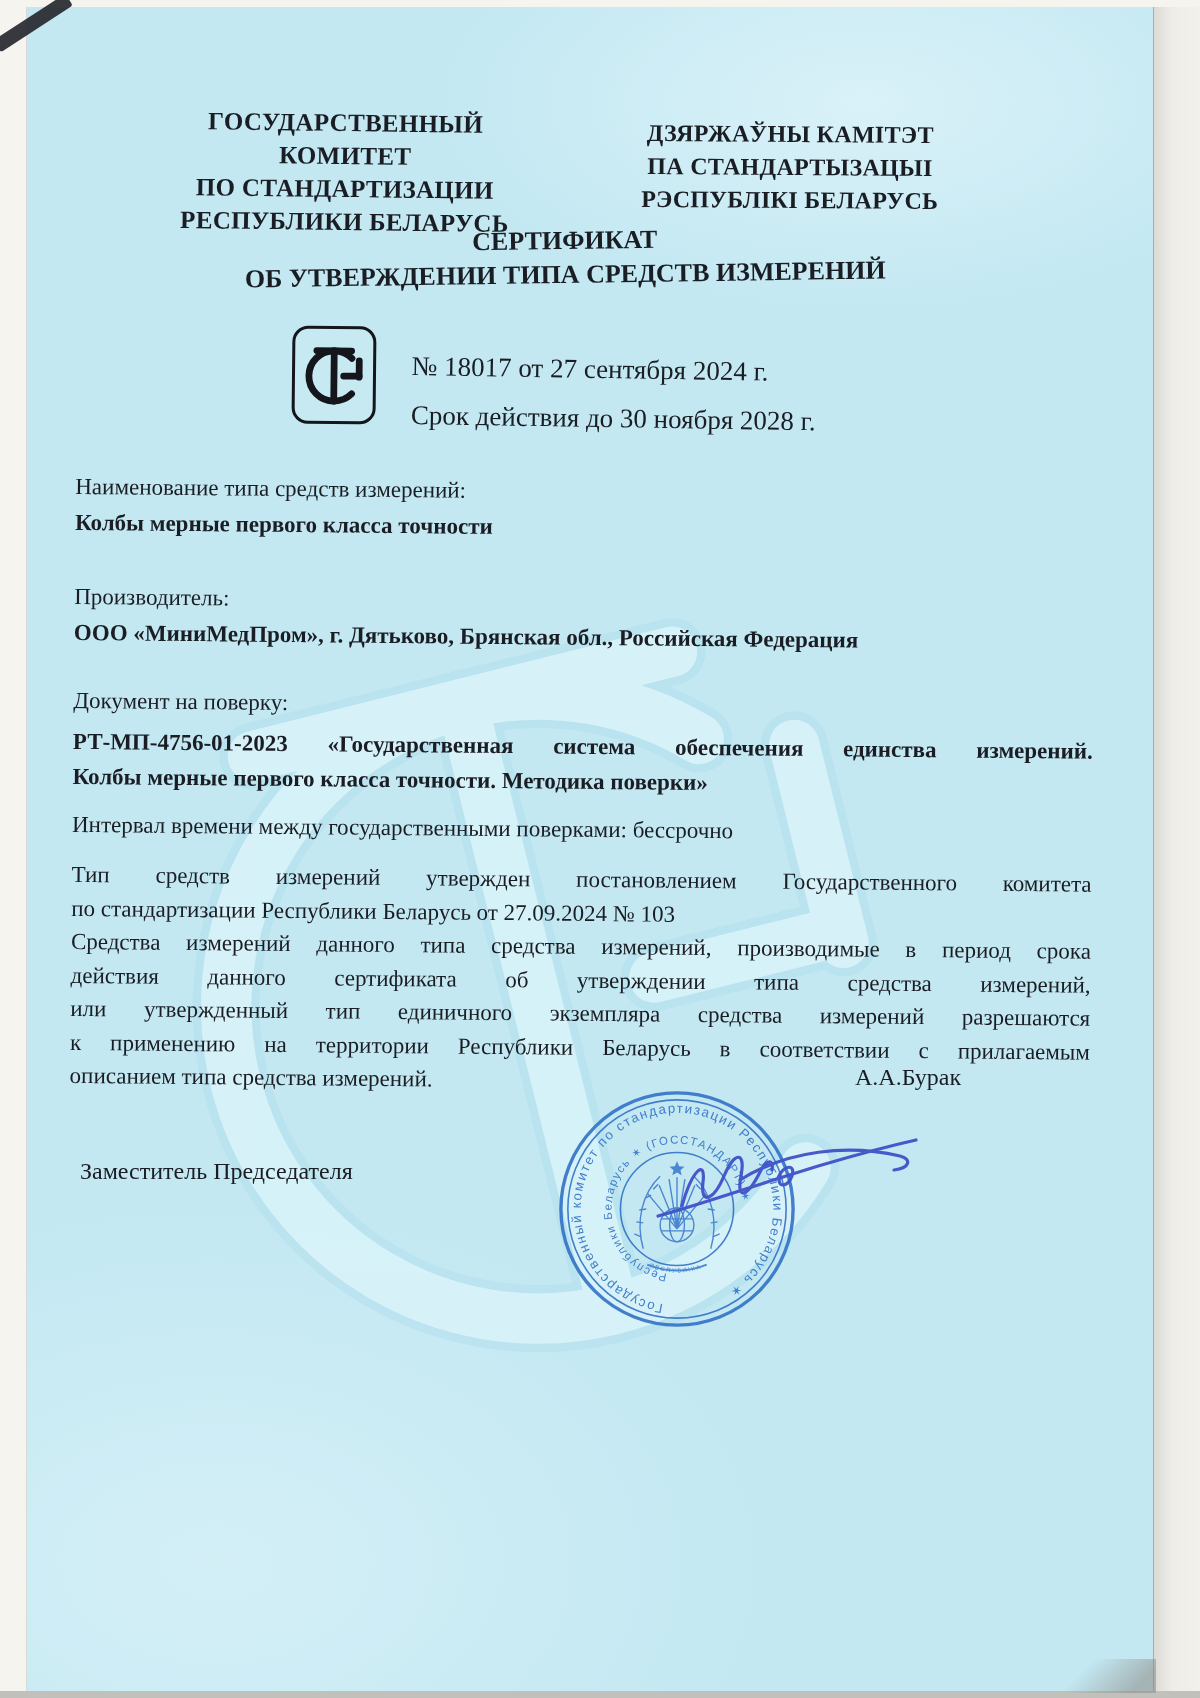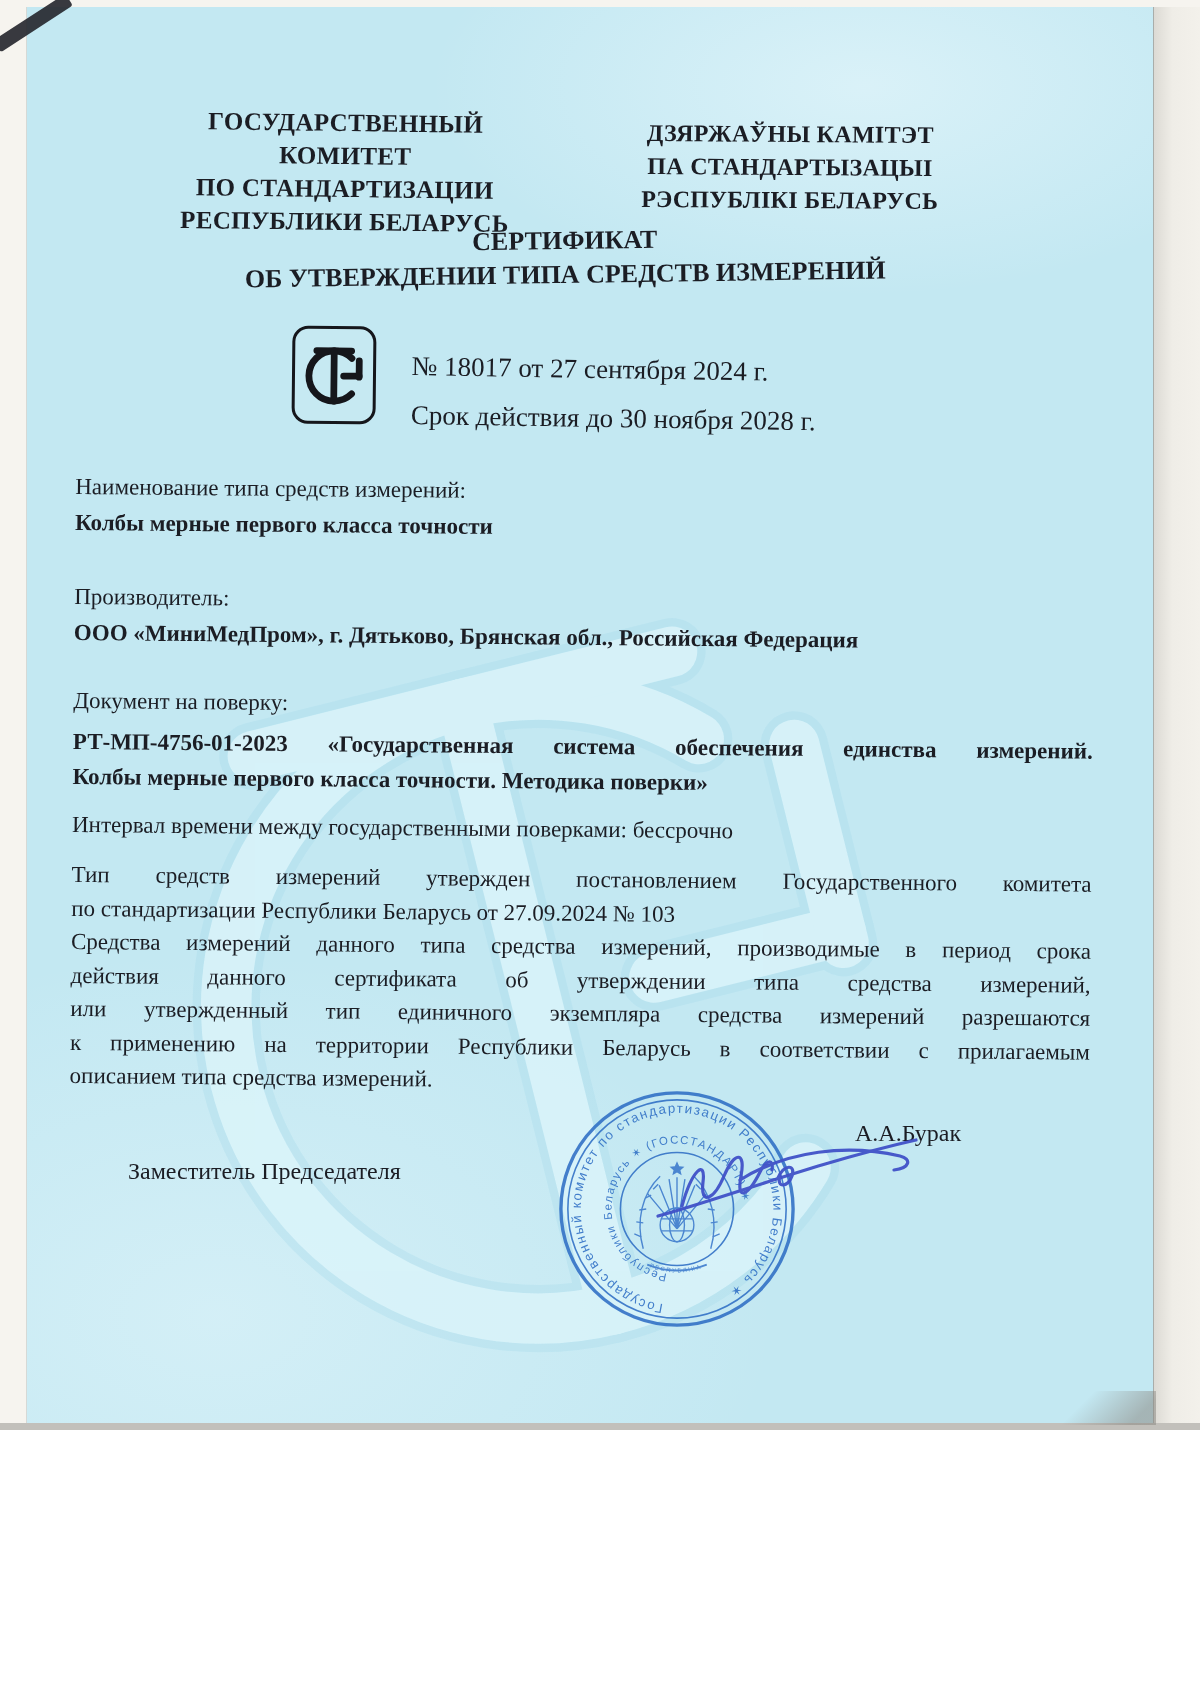--- a/index.html
+++ b/index.html
@@ -1,18 +1,18 @@
 <!DOCTYPE html>
 <html><head>
 <meta charset="utf-8">
 <style>
   html,body{margin:0;padding:0;}
   .page{
     position:relative;
-    width:1200px;height:1430px;
+    width:1200px;height:1698px;
     overflow:hidden;
     background:#8e8c87;
     font-family:"Liberation Serif", serif;
   }
   .paper{
     position:absolute;left:0;top:0;right:0;bottom:0;
     background:
       radial-gradient(ellipse 620px 300px at 72% 6%, rgba(236,249,253,.55), rgba(236,249,253,0) 70%),
       radial-gradient(ellipse 800px 520px at 18% 92%, rgba(228,246,251,.5), rgba(228,246,251,0) 70%),
       #c3e8f2;
@@ -42,22 +42,22 @@
   
   .fields{position:absolute;left:80px;top:0;width:1020px;transform:rotate(.55deg);transform-origin:left top;font-size:23px;}
   .f-label{position:absolute;left:0;white-space:nowrap;}
   .f-value{position:absolute;left:0;width:1020px;font-weight:bold;}
   .jline{display:block;width:1020px;text-align:justify;text-align-last:justify;}
   .pline{display:block;width:1020px;text-align:left;}
   .body-par{position:absolute;left:0;width:1020px;line-height:33.5px;}
   .body-par div{height:33.5px;}
   .bold{font-weight:normal;}
   
-  .signer-title{position:absolute;left:80px;top:1158px;font-size:24px;margin-left:48px;}
-  .signer-name{position:absolute;left:855px;top:1120px;font-size:24px;}
+  .signer-title{position:absolute;left:80px;top:1158px;font-size:24px;}
+  .signer-name{position:absolute;left:855px;top:1064px;font-size:24px;}
   .stamp{position:absolute;left:548px;top:1080px;opacity:.88;}
   .sig-ink{position:absolute;left:648px;top:1112px;opacity:.95;}
   .watermark{position:absolute;left:175px;top:575px;transform:rotate(-14deg);opacity:.85;pointer-events:none;}
   .z1{z-index:1;} .z2{z-index:2;} .z3{z-index:3;}
   .stamp-ring-text{font-family:"Liberation Sans", sans-serif;letter-spacing:1.6px;}
 </style>
 </head>
 <body>
 
 <div class="page">

